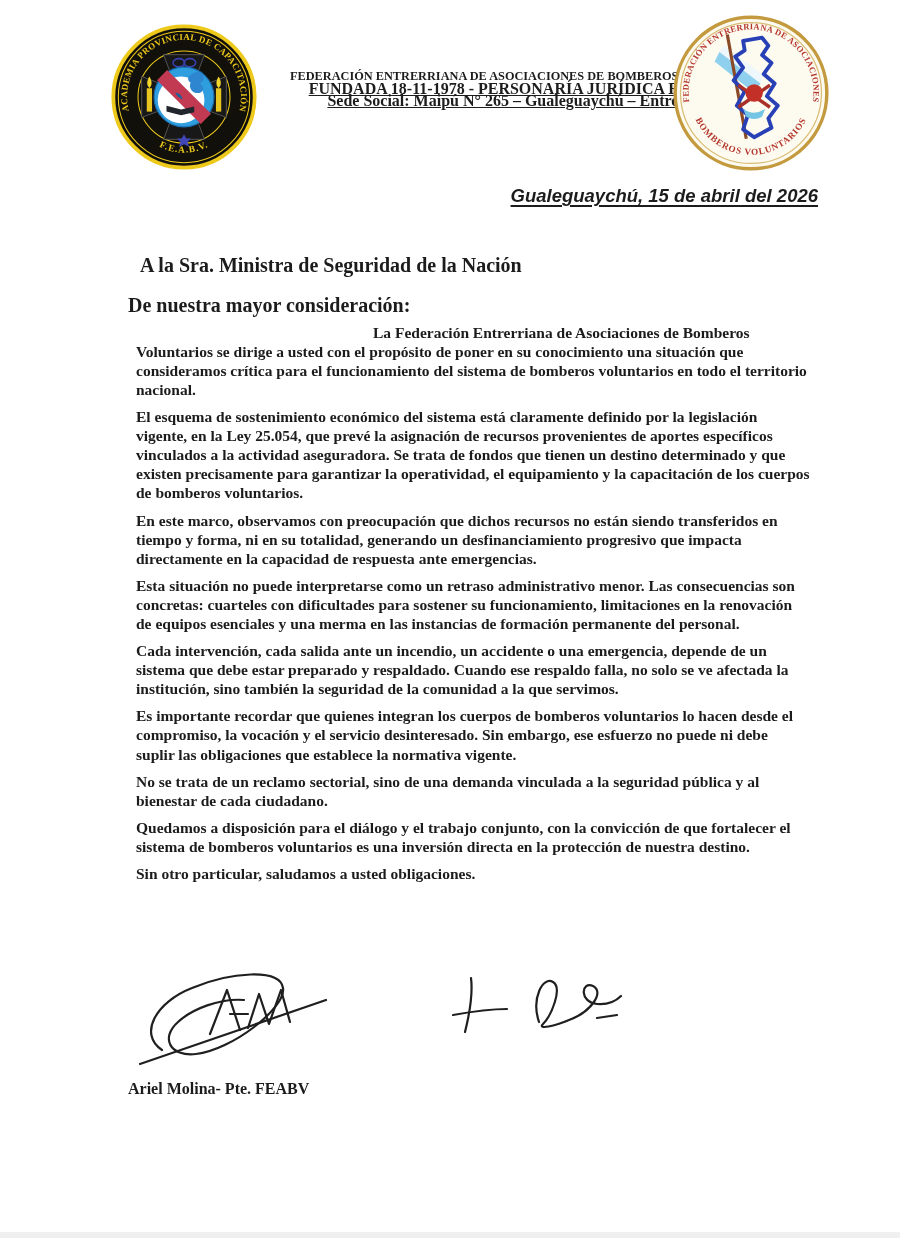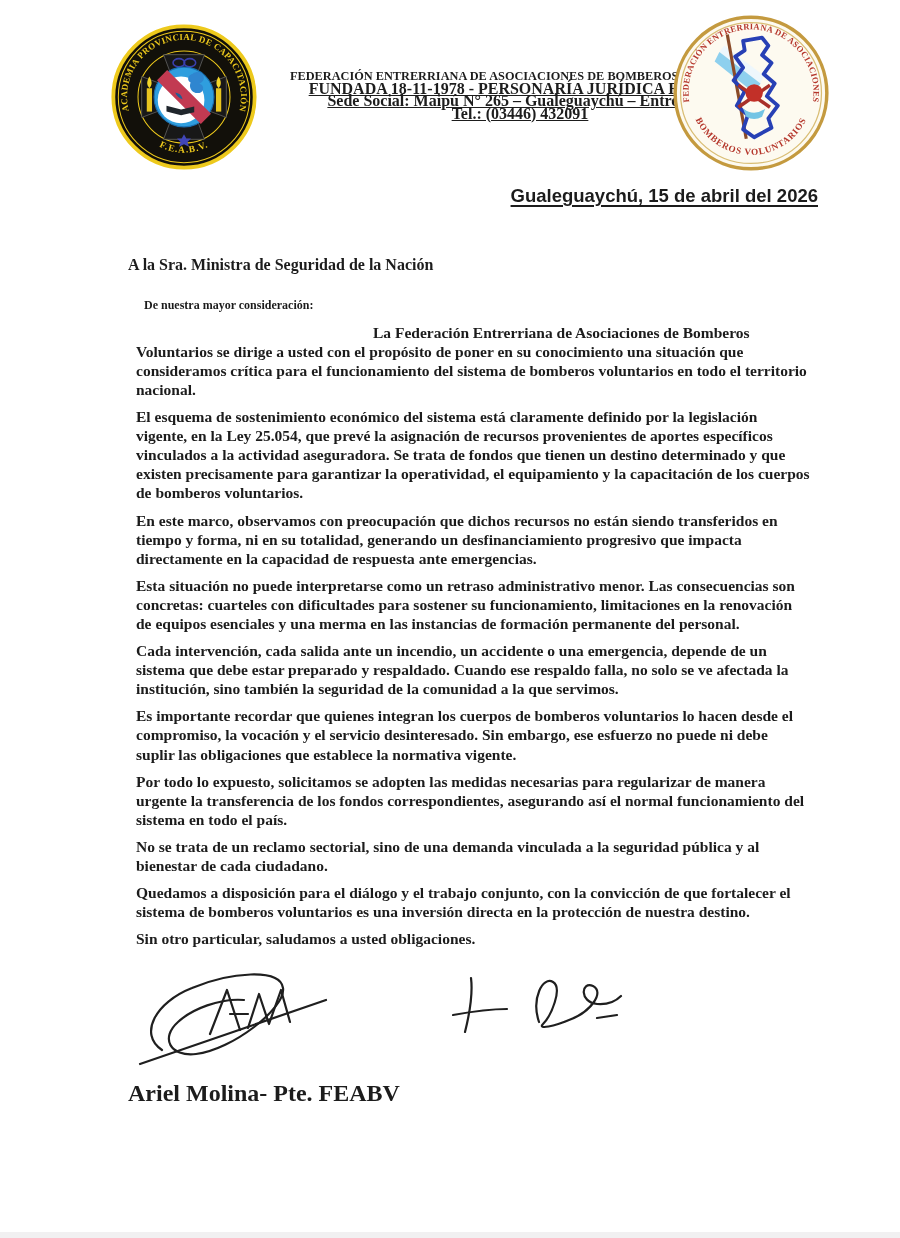--- a/index.html
+++ b/index.html
@@ -22,31 +22,31 @@
 
   .ring-text-gold { fill:var(--gold,#edc91c); font-weight:bold; }
   .ring-text-red  { fill:var(--sealred,#b5372c); font-weight:bold; }
 
   
   .letter-body { position:absolute; left:128px; top:186px; width:690px;
                  font-weight:bold; font-size:15.5px; line-height:19.1px; }
   .date-line { font-family:"Liberation Sans", sans-serif; font-size:18.5px;
                font-weight:bold; text-align:right; margin:0 0 50px 0;
                text-decoration:underline; text-decoration-thickness:2px;
-               text-underline-offset:3px; }
-  .recipient p { margin:0; font-size:16px; line-height:20.5px; }
-  .salutation  { margin:20px 0 0 16px; font-size:12px; line-height:19.1px; }
+               text-underline-offset:3px;font-style:italic; }
+  .recipient p { margin:12px; font-size:20px; line-height:20.5px; }
+  .salutation  { margin:20px 0 0 0; font-size:20px; line-height:19.1px; }
   .para { margin:8px; }
   .para.first { text-indent:237px; }
 
   
   .sig-left  { position:absolute; left:130px; top:960px; width:210px; height:112px; }
   .sig-right { position:absolute; left:445px; top:968px; width:200px; height:78px; }
   .sig-stroke { fill:none; stroke:#1f1f1f; stroke-width:2.2; stroke-linecap:round; stroke-linejoin:round; }
-  .sig-label { position:absolute; top:1080px; font-weight:bold; font-size:24px; white-space:nowrap; }
+  .sig-label { position:absolute; top:1080px; font-weight:bold; font-size:16px; white-space:nowrap; }
   .sig-label.left  { left:128px; }
   .sig-label.right { left:448px; }
 
   .page-edge { position:absolute; left:0; bottom:0; width:100%; height:6px; background:#f1f0f1; }
 </style>
 </head>
 <body>
 
 <div class="page">
 
@@ -88,21 +88,20 @@
       <path d="M 56 34 c 3 -2 6 -1 7 1 c 1.5 2.5 0 5 -2.5 6 c 2 0.5 3 2 2.5 4 c -0.7 2.5 -4 3 -6.5 1.5 c -2 -1.2 -3 -4 -2 -6.5 c -1.5 -0.5 -2 -2 -1.5 -3.5 c 0.5 -1.5 1.8 -2.2 3 -2.5 Z" fill="#2f86d0"></path>
       <path d="M 38 56 l 10 2.5 l 0 4 l -10 -2.5 Z M 48 58.5 l 9 -2 l 0 4 l -9 2 Z" fill="#20262c"></path>
       <path d="M 44 47 c 1 2.4 2.6 4 5 4.6 c -0.6 -2.4 -1.8 -4 -5 -4.6 Z" fill="#1d5e96"></path>
     </g>
   </svg>
 
   <div class="org-block">
     <div class="org-line-main">FEDERACIÓN ENTRERRIANA DE ASOCIACIONES DE BOMBEROS VOLUNTARIOS</div>
     <div class="org-line">FUNDADA 18-11-1978 - PERSONARÍA JURÍDICA RES. 123</div>
     <div class="org-line">Sede Social: Maipú N° 265 – Gualeguaychú – Entre Ríos</div>
-    <div class="org-line">Tel.: (03446) 432091</div>
   </div>
 
   <svg class="logo-right" viewBox="0 0 100 100">
     <circle cx="50" cy="50" r="48" fill="#fdfaf0" stroke="#c49a3f" stroke-width="2.2"></circle>
     <circle cx="50" cy="50" r="44.6" fill="none" stroke="#d9bd74" stroke-width="0.8"></circle>
     <defs>
       <path id="arcTopR" d="M 11.6 58.5 A 39.5 39.5 0 1 1 88.4 58.5" fill="none"></path>
       <path id="arcBotR" d="M 14.9 66.5 A 38.5 38.5 0 0 0 85.1 66.5" fill="none"></path>
     </defs>
     <g>
@@ -132,21 +131,20 @@
     </div>
 
     <p class="salutation">De nuestra mayor consideración:</p>
 
     <p class="para first">La Federación Entrerriana de Asociaciones de Bomberos Voluntarios se dirige a usted con el propósito de poner en su conocimiento una situación que consideramos crítica para el funcionamiento del sistema de bomberos voluntarios en todo el territorio nacional.</p>
     <p class="para">El esquema de sostenimiento económico del sistema está claramente definido por la legislación vigente, en la Ley 25.054, que prevé la asignación de recursos provenientes de aportes específicos vinculados a la actividad aseguradora. Se trata de fondos que tienen un destino determinado y que existen precisamente para garantizar la operatividad, el equipamiento y la capacitación de los cuerpos de bomberos voluntarios.</p>
     <p class="para">En este marco, observamos con preocupación que dichos recursos no están siendo transferidos en tiempo y forma, ni en su totalidad, generando un desfinanciamiento progresivo que impacta directamente en la capacidad de respuesta ante emergencias.</p>
     <p class="para">Esta situación no puede interpretarse como un retraso administrativo menor. Las consecuencias son concretas: cuarteles con dificultades para sostener su funcionamiento, limitaciones en la renovación de equipos esenciales y una merma en las instancias de formación permanente del personal.</p>
     <p class="para">Cada intervención, cada salida ante un incendio, un accidente o una emergencia, depende de un sistema que debe estar preparado y respaldado. Cuando ese respaldo falla, no solo se ve afectada la institución, sino también la seguridad de la comunidad a la que servimos.</p>
     <p class="para">Es importante recordar que quienes integran los cuerpos de bomberos voluntarios lo hacen desde el compromiso, la vocación y el servicio desinteresado. Sin embargo, ese esfuerzo no puede ni debe suplir las obligaciones que establece la normativa vigente.</p>
-    <p class="para">Por todo lo expuesto, solicitamos se adopten las medidas necesarias para regularizar de manera urgente la transferencia de los fondos correspondientes, asegurando así el normal funcionamiento del sistema en todo el país.</p>
     <p class="para">No se trata de un reclamo sectorial, sino de una demanda vinculada a la seguridad pública y al bienestar de cada ciudadano.</p>
     <p class="para">Quedamos a disposición para el diálogo y el trabajo conjunto, con la convicción de que fortalecer el sistema de bomberos voluntarios es una inversión directa en la protección de nuestra destino.</p>
     <p class="para">Sin otro particular, saludamos a usted obligaciones.</p>
   </div>
 
   <svg class="sig-left" viewBox="0 0 210 112">
     <path class="sig-stroke" d="M 32 90 C 8 74, 26 42, 62 28 C 100 12, 150 8, 153 28 C 156 48, 102 90, 66 94 C 40 97, 30 78, 48 62 C 62 49, 90 38, 114 40"></path>
     <path class="sig-stroke" d="M 80 74 L 97 30 L 110 70 M 100 54 L 118 54"></path>
     <path class="sig-stroke" d="M 118 68 L 129 34 L 139 64 L 151 30 L 160 62"></path>
     <path class="sig-stroke" d="M 10 104 L 196 40"></path>

